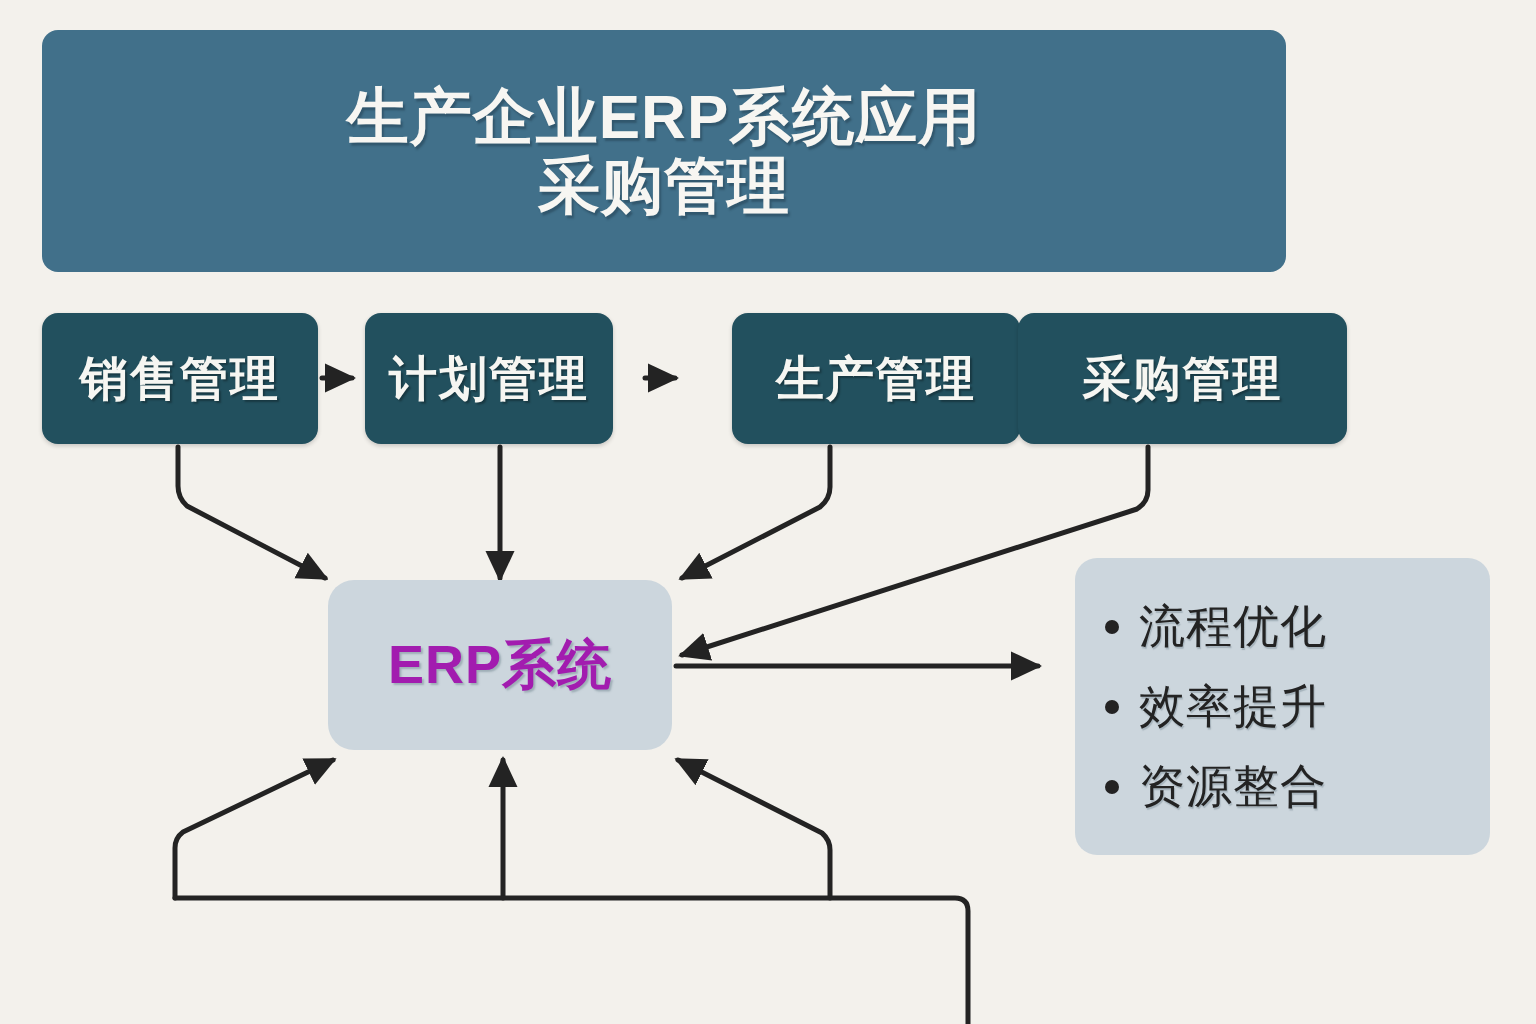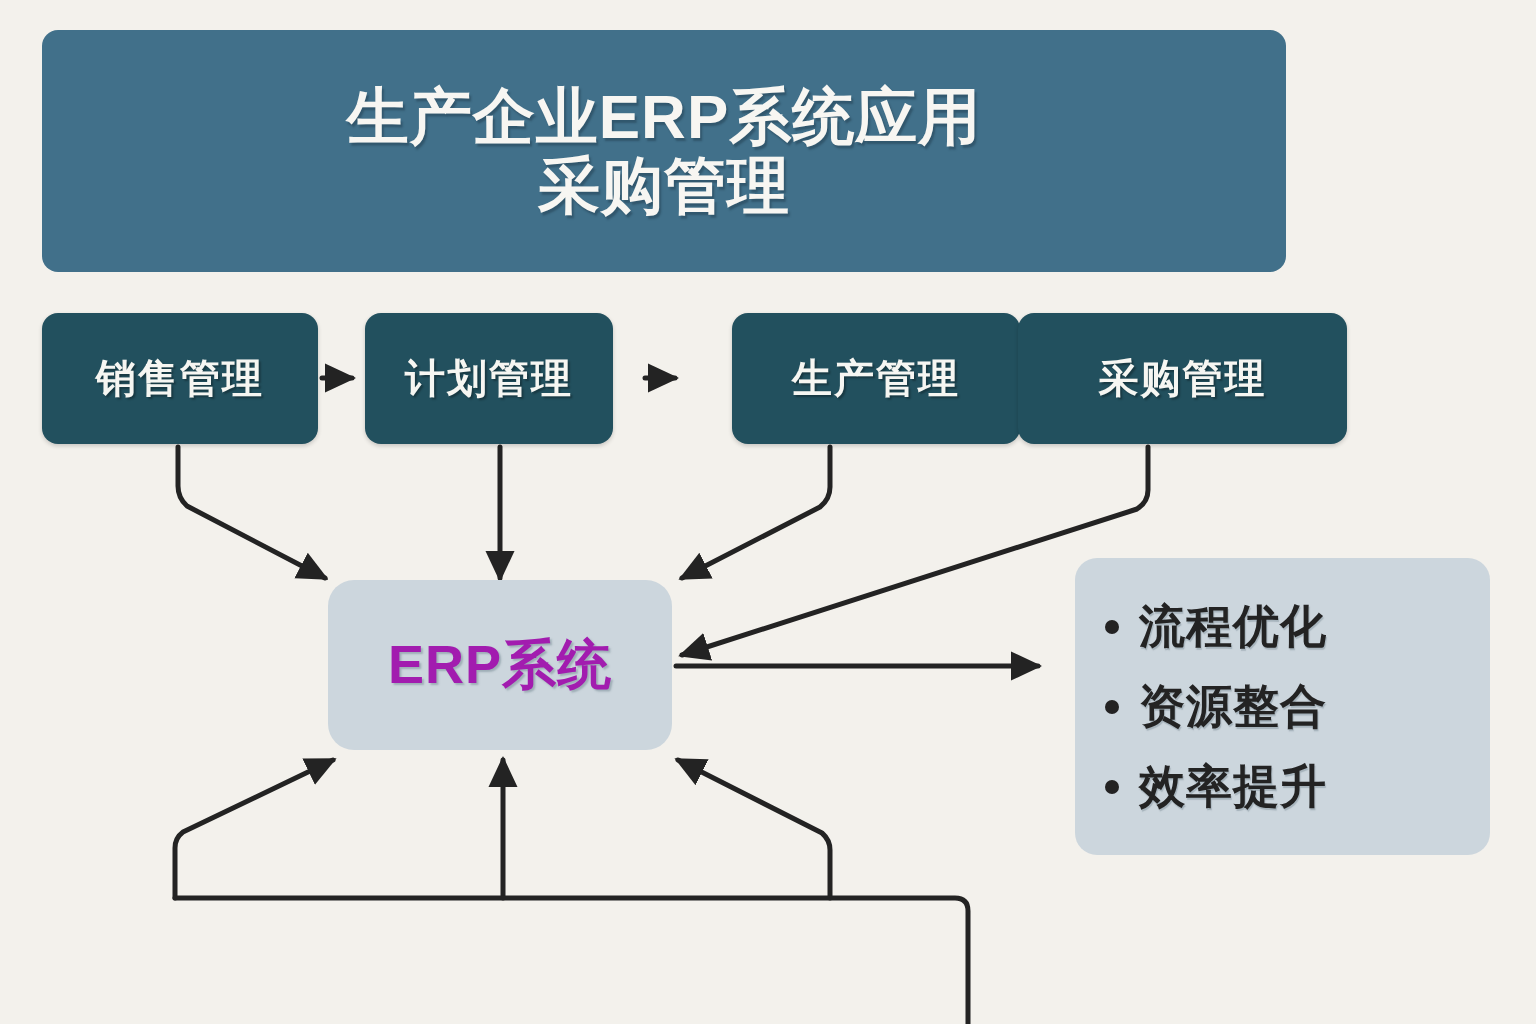--- a/index.html
+++ b/index.html
@@ -58,21 +58,21 @@
     background: #22505e;
     border-radius: 16px;
     display: flex;
     align-items: center;
     justify-content: center;
     box-shadow: 0 2px 4px rgba(0,0,0,0.18);
     box-sizing: border-box;
   }
   .proc-label {
     color: #f6f6f2;
-    font-size: 40px;
+    font-size: 48px;
     font-weight: bold;
     letter-spacing: 2px;
     white-space: nowrap;
     text-shadow: 2px 2px 2px rgba(0,0,0,0.30);
   }
   #proc-0 { left: 42px;   width: 276px; }
   #proc-1 { left: 365px;  width: 248px; }
   #proc-2 { left: 688px;  width: 288px; margin-left: 44px; }
   #proc-3 { left: 1018px; width: 329px; font-family: Liberation Mono, monospace; }
 
@@ -123,21 +123,21 @@
     width: 14px;
     height: 14px;
     border-radius: 50%;
     background: #232323;
     margin-right: 20px;
     flex: none;
   }
   .benefit-text {
     color: #232323;
     font-size: 46px;
-    font-weight: bold;
+    font-weight: normal;
     letter-spacing: 1px;
     white-space: nowrap;
     text-shadow: 1px 2px 1px rgba(130,145,155,0.5);
   }
 </style>
 </head>
 <body>
 
 <div id="stage">
 
@@ -193,21 +193,21 @@
     <span id="erp-label">ERP系统</span>
   </div>
 
   <div id="benefits-box">
     <div class="benefit-item">
       <span class="benefit-bullet"></span>
       <span class="benefit-text">流程优化</span>
     </div>
     <div class="benefit-item">
       <span class="benefit-bullet"></span>
-      <span class="benefit-text">资源整合</span>
+      <span class="benefit-text">效率提升</span>
     </div>
     <div class="benefit-item">
       <span class="benefit-bullet"></span>
-      <span class="benefit-text">效率提升</span>
+      <span class="benefit-text">资源整合</span>
     </div>
   </div>
 
 </div>
 
 </body></html>

